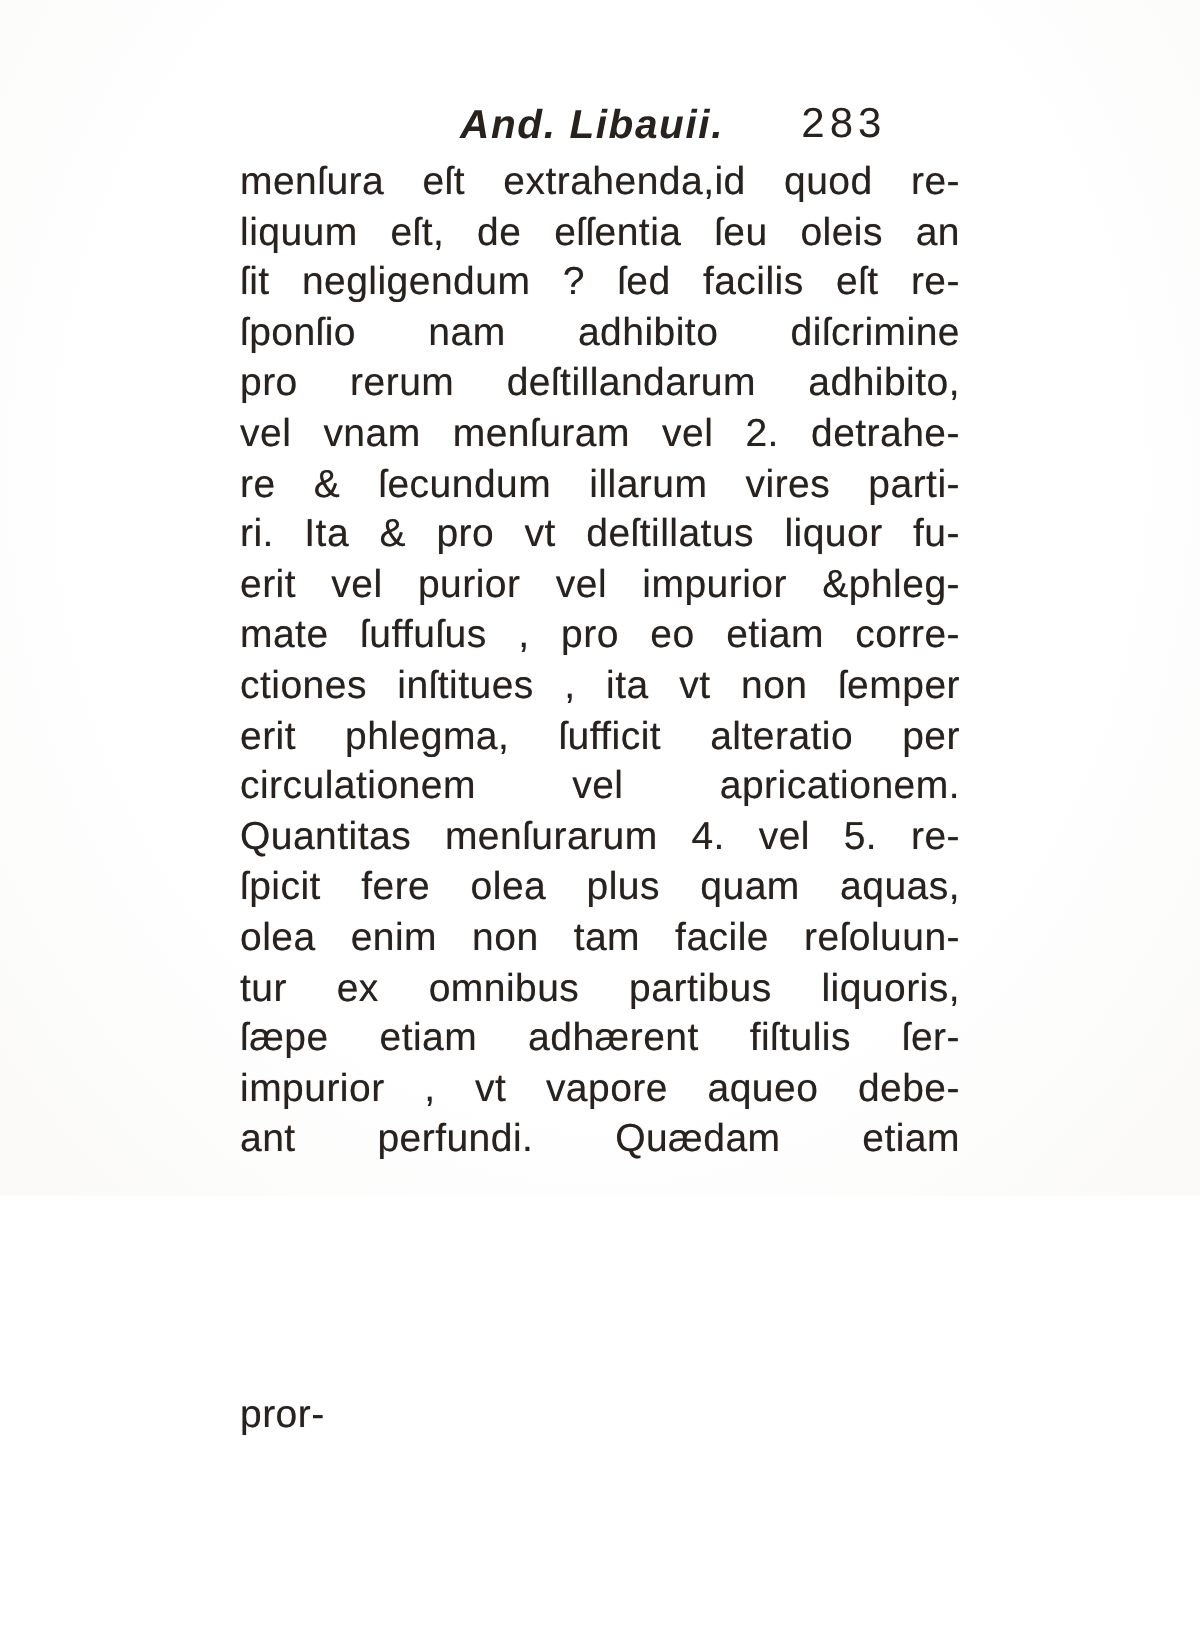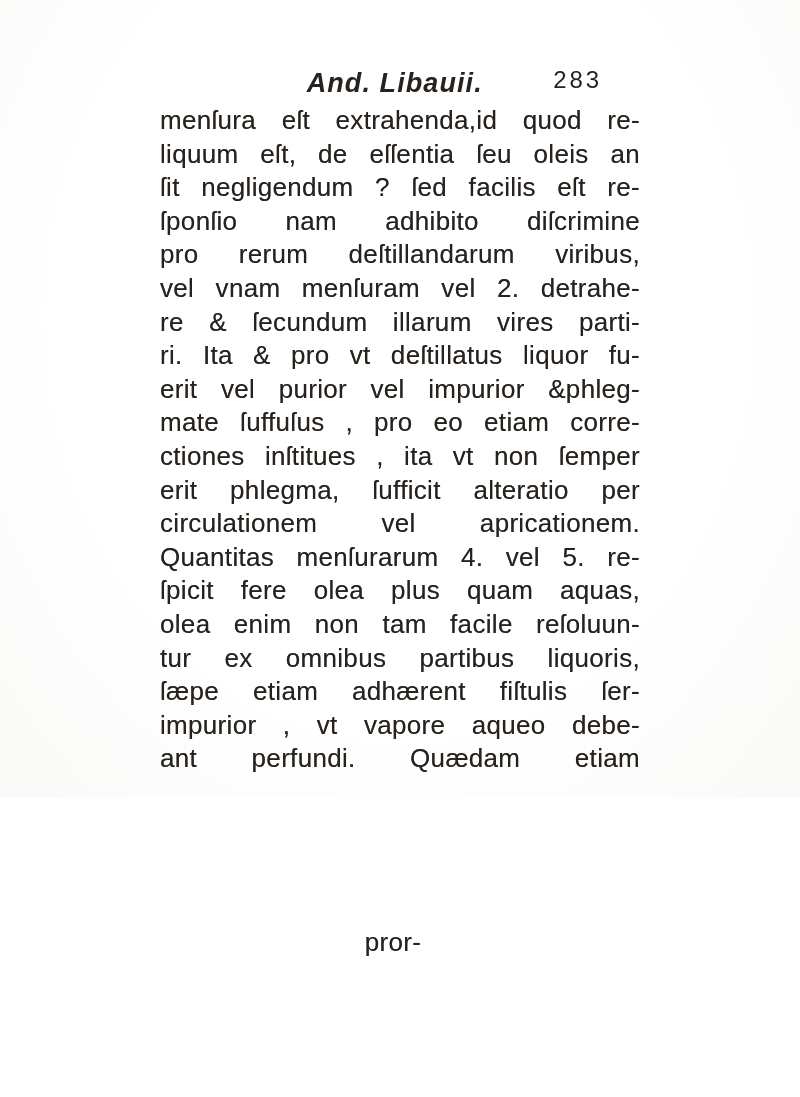--- a/index.html
+++ b/index.html
@@ -35,23 +35,23 @@
     left: 50%;
     transform: translateX(-53%);
     font-style: italic;
     font-weight: 700;
     font-size: 27px;
     letter-spacing: 0.04em;
     white-space: nowrap;
   }
   .page-number {
     position: absolute;
-    right: 38px;
+    right: 49px;
     top: -2px;
-    font-size: 24px;
+    font-size: 28px;
     letter-spacing: 0.12em;
   }
   .text-block {
     position: absolute;
     top: 104px;
     left: 160px;
     width: 480px;
   }
   .text-line {
     font-size: 26px;
@@ -61,21 +61,21 @@
     text-align-last: justify;
     -moz-text-align-last: justify;
     white-space: normal;
     text-shadow: 0 0 0.5px rgba(30,25,20,0.55);
   }
   .catchword-row {
     position: absolute;
     top: 926px;
     left: 160px;
     width: 480px;
-    text-align: center;
+    text-align: left;
     padding-right: 14px;
   }
   .catchword {
     font-size: 26px;
     line-height: 33.6px;
     letter-spacing: 0.012em;
     text-shadow: 0 0 0.5px rgba(30,25,20,0.55);
   }
 </style>
 </head>
@@ -86,21 +86,21 @@
   <div class="header">
     <span class="running-title">And. Libauii.</span>
     <span class="page-number">283</span>
   </div>
 
   <div class="text-block">
       <div class="text-line">menſura eſt extrahenda,id quod re-</div>
       <div class="text-line">liquum eſt, de eſſentia ſeu oleis an</div>
       <div class="text-line">ſit negligendum ? ſed facilis eſt re-</div>
       <div class="text-line">ſponſio nam adhibito diſcrimine</div>
-      <div class="text-line">pro rerum deſtillandarum viribus,</div>
+      <div class="text-line">pro rerum deſtillandarum adhibito,</div>
       <div class="text-line">vel vnam menſuram vel 2. detrahe-</div>
       <div class="text-line">re &amp; ſecundum illarum vires parti-</div>
       <div class="text-line">ri. Ita &amp; pro vt deſtillatus liquor fu-</div>
       <div class="text-line">erit vel purior vel impurior &amp;phleg-</div>
       <div class="text-line">mate ſuffuſus , pro eo etiam corre-</div>
       <div class="text-line">ctiones inſtitues , ita vt non ſemper</div>
       <div class="text-line">erit phlegma, ſufficit alteratio per</div>
       <div class="text-line">circulationem vel apricationem.</div>
       <div class="text-line">Quantitas menſurarum 4. vel 5. re-</div>
       <div class="text-line">ſpicit fere olea plus quam aquas,</div>

